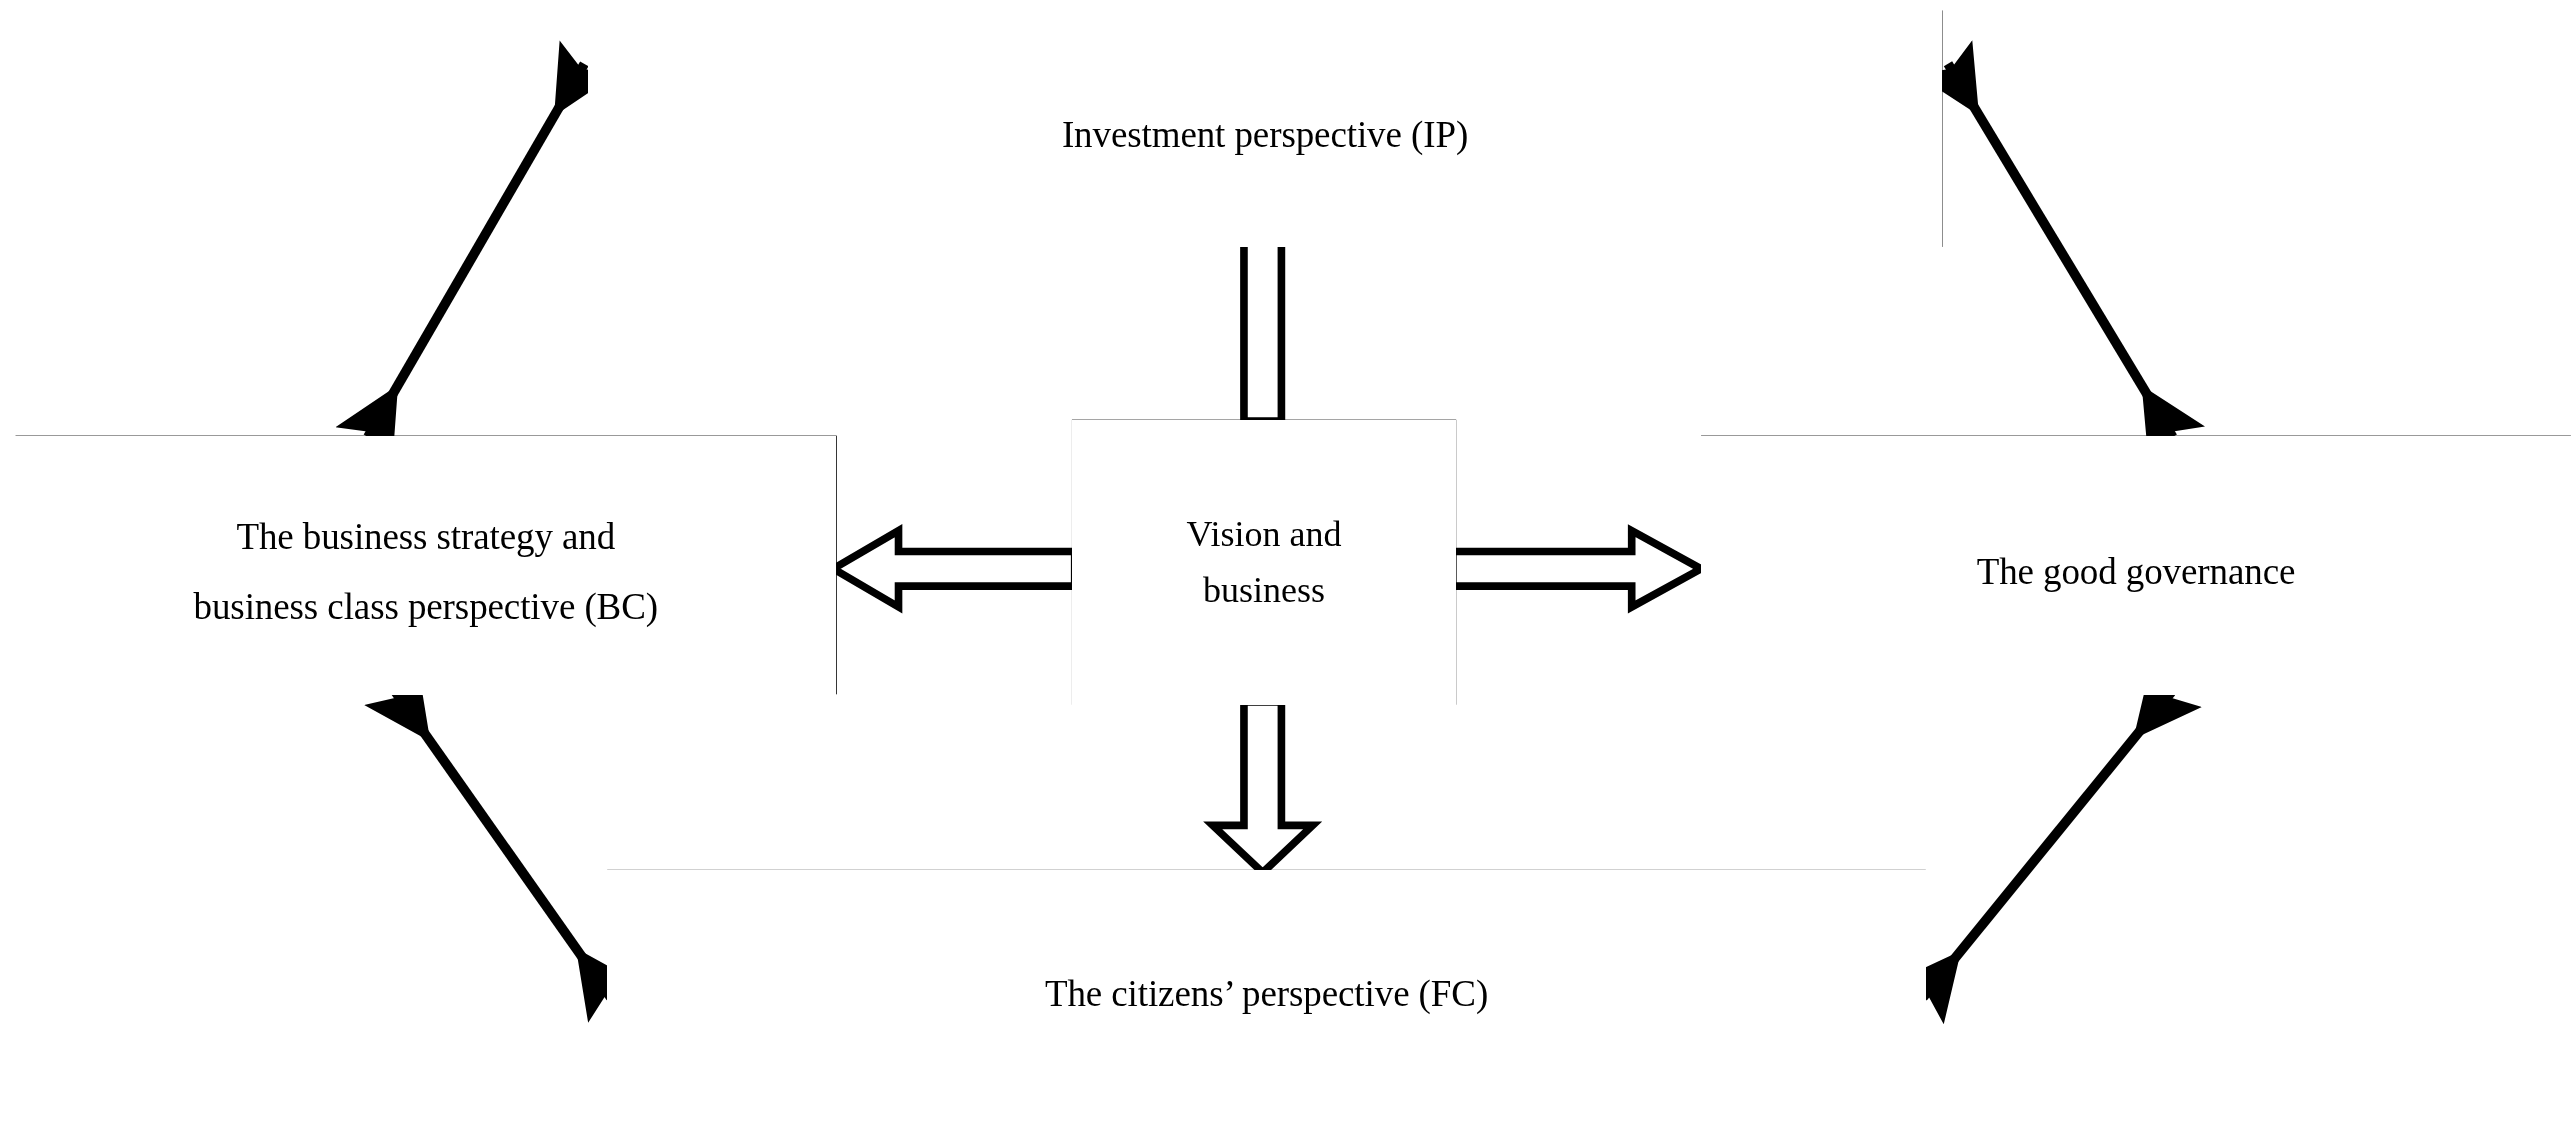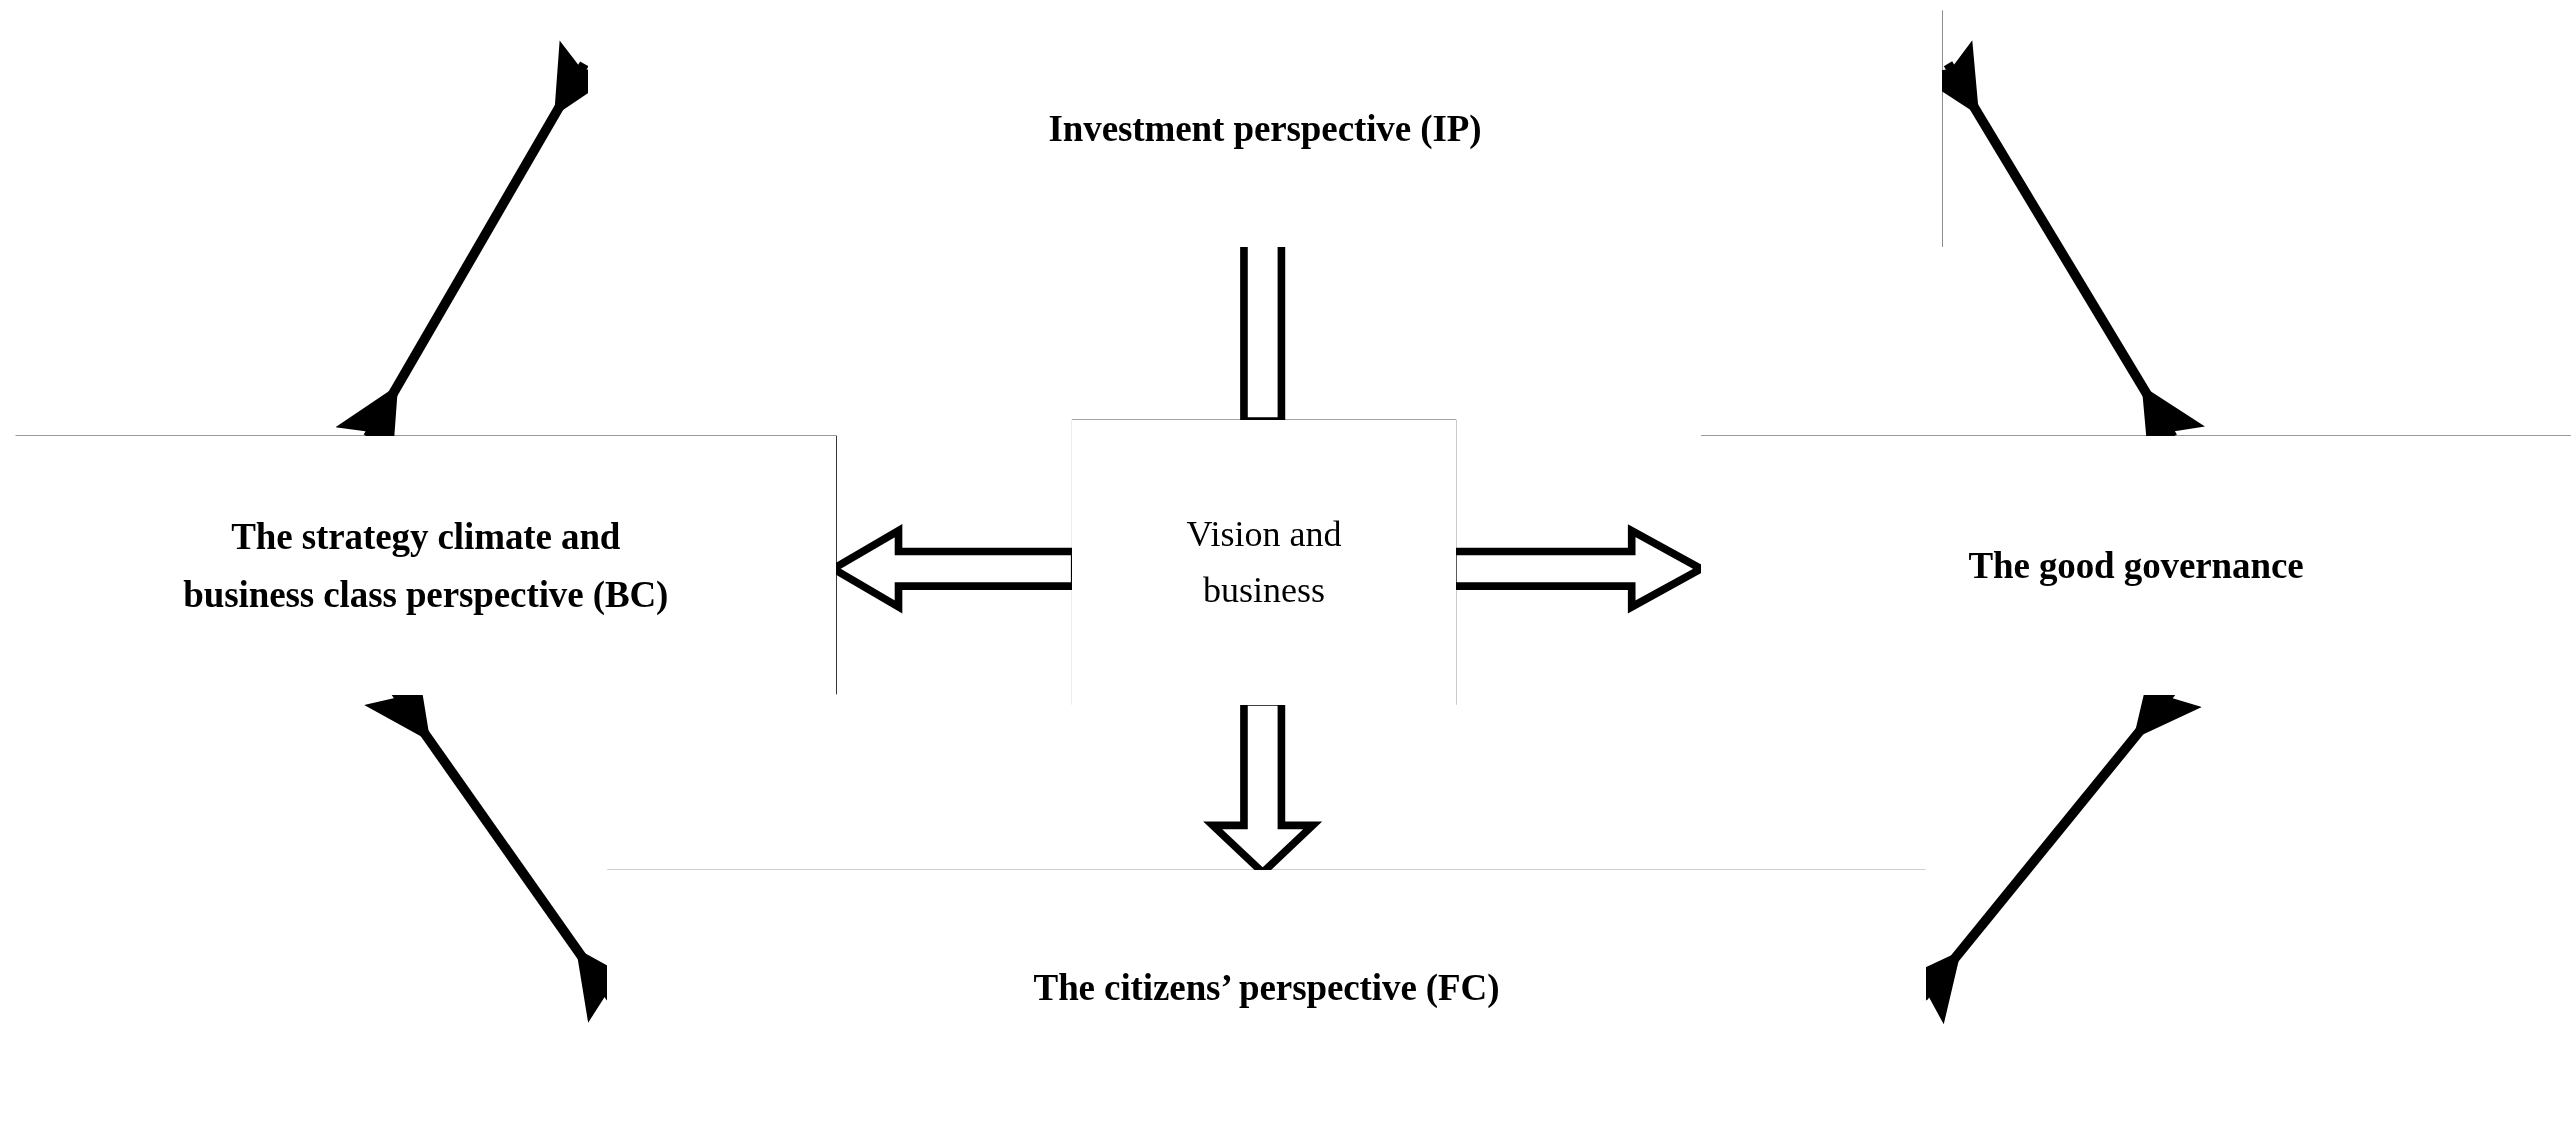--- a/index.html
+++ b/index.html
@@ -37,23 +37,24 @@
     justify-content: center;
     text-align: center;
   }
   .node-label {
     font-family: "Liberation Serif", "DejaVu Serif", serif;
     color: #000000;
     white-space: nowrap;
     line-height: 1.55;
   }
   .bold-label {
-    font-weight: bold;
+    font-weight: normal;
     font-size: 37px;
     letter-spacing: -0.1px;
+    margin-top: 12px;
   }
   .plain-label {
     font-weight: normal;
     font-size: 36px;
   }
   
   #box-top      { left: 588px;  top: 10.4px;   width: 1354px; height: 237px; }
   #box-left     { left: 15.3px;   top: 436px;  width: 821px; height: 259px; }
   #box-center   { left: 1072px; top: 420px;  width: 384px;  height: 285px; }
   #box-right    { left: 1701px; top: 436px;  width: 870px; height: 259px; text-align: right; }
@@ -108,21 +109,21 @@
     <rect x="880" y="1259" width="1891" height="329" fill="#ffffff" stroke="#000000" stroke-width="10"></rect>
 
     <rect x="1550" y="610" width="544" height="401" fill="#ffffff" stroke="#000000" stroke-width="10"></rect>
   </svg>
 
   <div class="node-box" id="box-top">
     <div class="node-label bold-label">Investment perspective (IP)</div>
   </div>
 
   <div class="node-box" id="box-left">
-    <div class="node-label bold-label">The strategy climate and</div>
+    <div class="node-label bold-label">The business strategy and</div>
     <div class="node-label bold-label">business class perspective (BC)</div>
   </div>
 
   <div class="node-box" id="box-center">
     <div class="node-label plain-label">Vision and</div>
     <div class="node-label plain-label">business</div>
   </div>
 
   <div class="node-box" id="box-right">
     <div class="node-label bold-label">The good governance</div>

